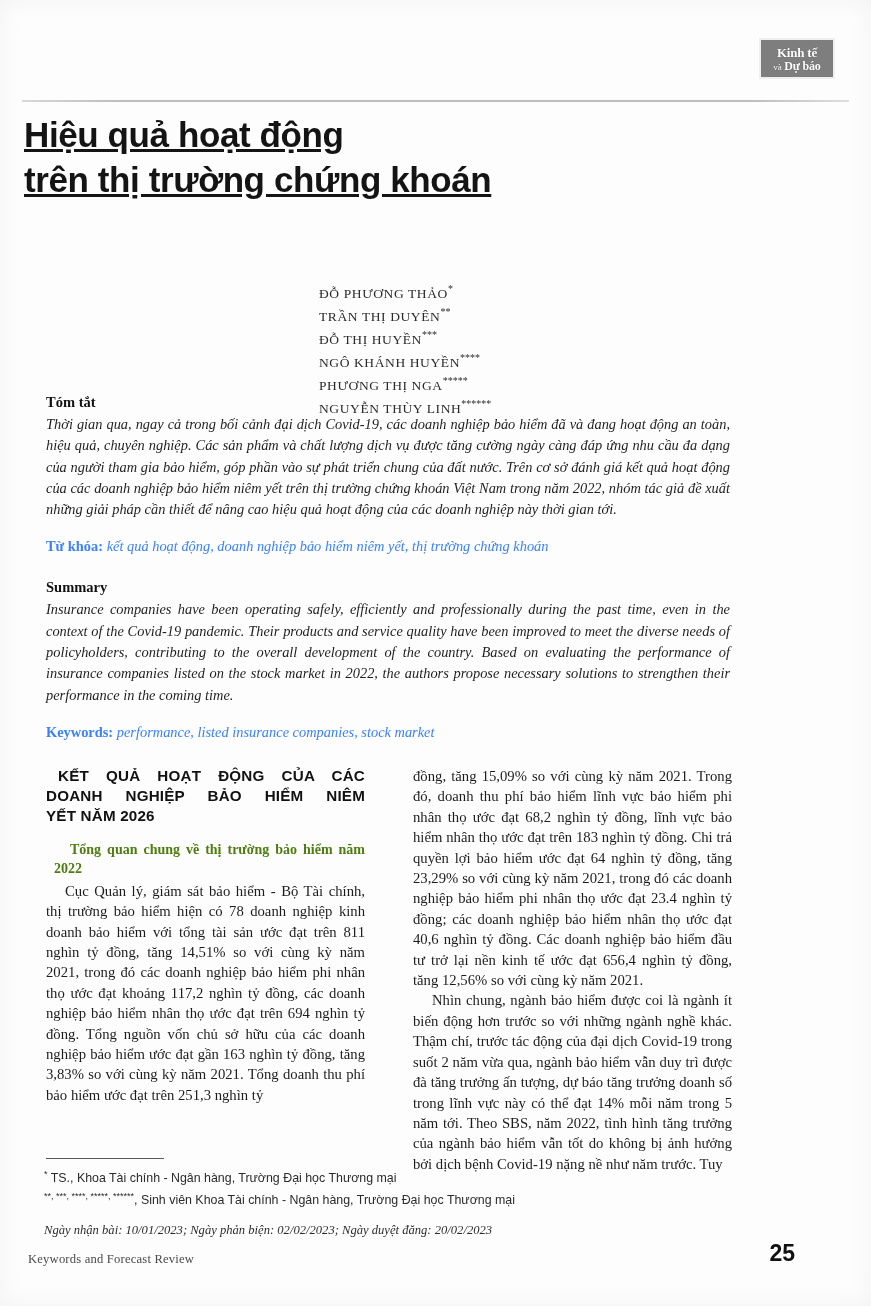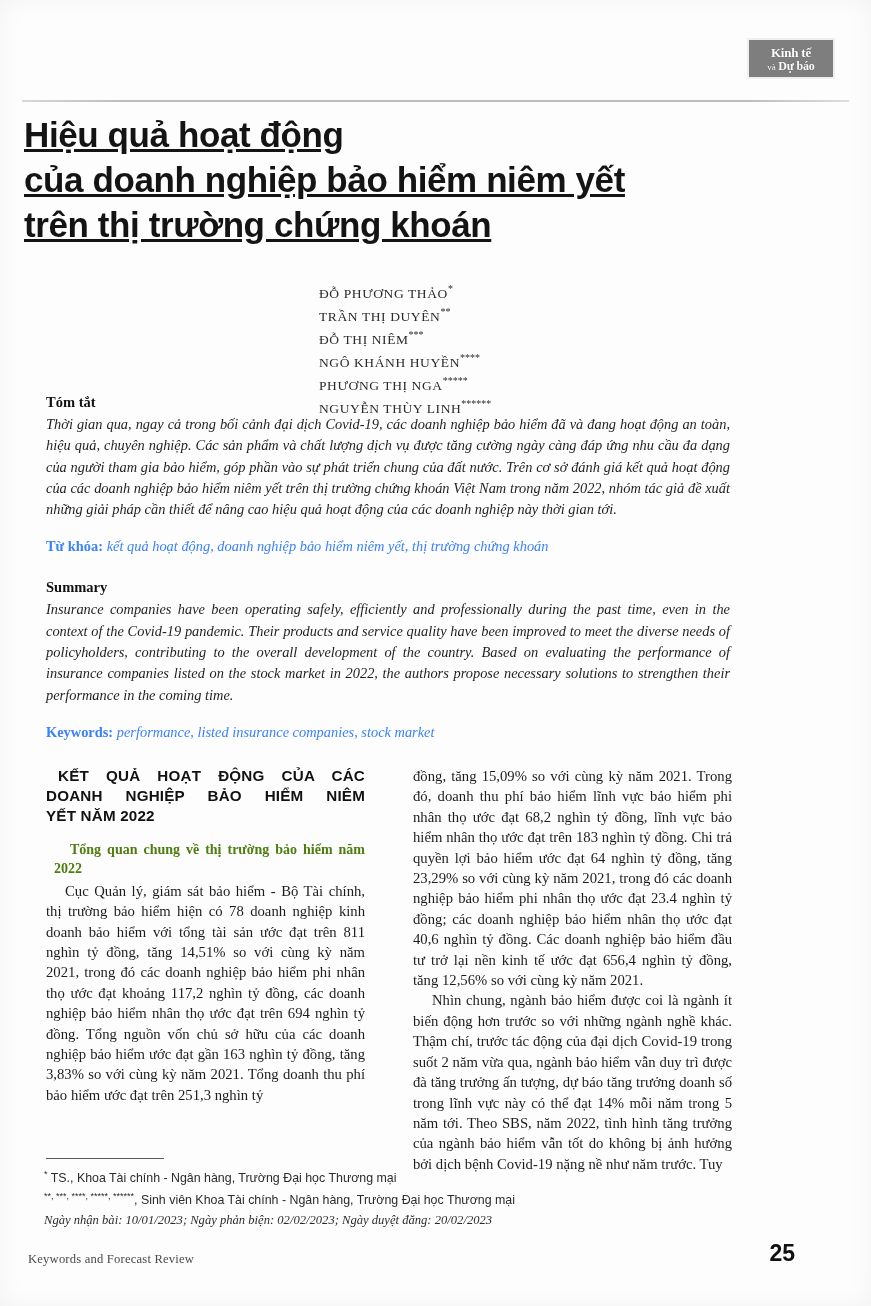--- a/index.html
+++ b/index.html
@@ -25,21 +25,21 @@
     inset: 0;
     pointer-events: none;
     box-shadow: inset 0 0 26px rgba(0,0,0,0.045);
   }
 
   
   .masthead {
     position: absolute;
     top: 38px;
     right: 36px;
-    width: 88px;
+    width: 76px;
     height: 41px;
     background: #7e7e7e;
     border: 2px solid #efefef;
     box-sizing: border-box;
     display: flex;
     flex-direction: column;
     align-items: center;
     justify-content: center;
     line-height: 1.0;
   }
@@ -204,21 +204,21 @@
     line-height: 17.6px;
     color: #2b2b2b;
   }
   .fn .star { font-size: 9px; vertical-align: super; }
   .fn-date {
     font-family: "Liberation Serif", serif;
     font-style: italic;
     font-size: 12.6px;
     line-height: 18px;
     color: #2b2b2b;
-    margin-top: 2px;
+    margin-top: 12px;
   }
 
   
   .footer-left {
     position: absolute;
     left: 28px;
     top: 1252px;
     font-family: "Liberation Serif", serif;
     font-size: 12.6px;
     color: #4a4a4a;
@@ -241,28 +241,27 @@
 
   <div class="masthead">
     <div class="ln1">Kinh tế</div>
     <div class="ln2"><span class="sm">và</span> <span>Dự báo</span></div>
   </div>
 
   <div class="header-rule"></div>
 
   <div class="title-block">
     <div class="title-line">Hiệu quả hoạt động</div>
-    <div class="title-line">của doanh nghiệp bảo hiểm niêm yết</div>
     <div class="title-line">trên thị trường chứng khoán</div>
   </div>
 
   <div class="authors">
     <div class="author"><span>ĐỖ PHƯƠNG THẢO</span><span class="star">*</span></div>
     <div class="author"><span>TRẦN THỊ DUYÊN</span><span class="star">**</span></div>
-    <div class="author"><span>ĐỖ THỊ NIÊM</span><span class="star">***</span></div>
+    <div class="author"><span>ĐỖ THỊ HUYỀN</span><span class="star">***</span></div>
     <div class="author"><span>NGÔ KHÁNH HUYỀN</span><span class="star">****</span></div>
     <div class="author"><span>PHƯƠNG THỊ NGA</span><span class="star">*****</span></div>
     <div class="author"><span>NGUYỄN THÙY LINH</span><span class="star">******</span></div>
   </div>
 
   <div class="abs-wrap">
     <div class="abs-head">Tóm tắt</div>
     <div class="abs-body">Thời gian qua, ngay cả trong bối cảnh đại dịch Covid-19, các doanh nghiệp bảo hiểm đã và đang hoạt động an toàn, hiệu quả, chuyên nghiệp. Các sản phẩm và chất lượng dịch vụ được tăng cường ngày càng đáp ứng nhu cầu đa dạng của người tham gia bảo hiểm, góp phần vào sự phát triển chung của đất nước. Trên cơ sở đánh giá kết quả hoạt động của các doanh nghiệp bảo hiểm niêm yết trên thị trường chứng khoán Việt Nam trong năm 2022, nhóm tác giả đề xuất những giải pháp cần thiết để nâng cao hiệu quả hoạt động của các doanh nghiệp này thời gian tới.</div>
 
     <div class="kw-line"><b>Từ khóa:</b> <i>kết quả hoạt động, doanh nghiệp bảo hiểm niêm yết, thị trường chứng khoán</i></div>
@@ -273,21 +272,21 @@
     <div class="abs-body">Insurance companies have been operating safely, efficiently and professionally during the past time, even in the context of the Covid-19 pandemic. Their products and service quality have been improved to meet the diverse needs of policyholders, contributing to the overall development of the country. Based on evaluating the performance of insurance companies listed on the stock market in 2022, the authors propose necessary solutions to strengthen their performance in the coming time.</div>
 
     <div class="kw-line"><b>Keywords:</b> <i>performance, listed insurance companies, stock market</i></div>
   </div>
 
   <div class="cols">
     <div class="col">
       <div class="sec-head">
         <div class="first">KẾT QUẢ HOẠT ĐỘNG CỦA CÁC</div>
         <div>DOANH NGHIỆP BẢO HIỂM NIÊM</div>
-        <div style="text-align-last:left">YẾT NĂM 2022</div>
+        <div style="text-align-last:left">YẾT NĂM 2026</div>
       </div>
       <div class="sub-head">Tổng quan chung về thị trường bảo hiểm năm 2022</div>
       <p class="para">Cục Quản lý, giám sát bảo hiểm - Bộ Tài chính, thị trường bảo hiểm hiện có 78 doanh nghiệp kinh doanh bảo hiểm với tổng tài sản ước đạt trên 811 nghìn tỷ đồng, tăng 14,51% so với cùng kỳ năm 2021, trong đó các doanh nghiệp bảo hiểm phi nhân thọ ước đạt khoảng 117,2 nghìn tỷ đồng, các doanh nghiệp bảo hiểm nhân thọ ước đạt trên 694 nghìn tỷ đồng. Tổng nguồn vốn chủ sở hữu của các doanh nghiệp bảo hiểm ước đạt gần 163 nghìn tỷ đồng, tăng 3,83% so với cùng kỳ năm 2021. Tổng doanh thu phí bảo hiểm ước đạt trên 251,3 nghìn tỷ</p>
     </div>
 
     <div class="col">
       <p class="para cont">đồng, tăng 15,09% so với cùng kỳ năm 2021. Trong đó, doanh thu phí bảo hiểm lĩnh vực bảo hiểm phi nhân thọ ước đạt 68,2 nghìn tỷ đồng, lĩnh vực bảo hiểm nhân thọ ước đạt trên 183 nghìn tỷ đồng. Chi trả quyền lợi bảo hiểm ước đạt 64 nghìn tỷ đồng, tăng 23,29% so với cùng kỳ năm 2021, trong đó các doanh nghiệp bảo hiểm phi nhân thọ ước đạt 23.4 nghìn tỷ đồng; các doanh nghiệp bảo hiểm nhân thọ ước đạt 40,6 nghìn tỷ đồng. Các doanh nghiệp bảo hiểm đầu tư trở lại nền kinh tế ước đạt 656,4 nghìn tỷ đồng, tăng 12,56% so với cùng kỳ năm 2021.</p>
       <p class="para">Nhìn chung, ngành bảo hiểm được coi là ngành ít biến động hơn trước so với những ngành nghề khác. Thậm chí, trước tác động của đại dịch Covid-19 trong suốt 2 năm vừa qua, ngành bảo hiểm vẫn duy trì được đà tăng trưởng ấn tượng, dự báo tăng trưởng doanh số trong lĩnh vực này có thể đạt 14% mỗi năm trong 5 năm tới. Theo SBS, năm 2022, tình hình tăng trưởng của ngành bảo hiểm vẫn tốt do không bị ảnh hưởng bởi dịch bệnh Covid-19 nặng nề như năm trước. Tuy</p>
     </div>
   </div>

